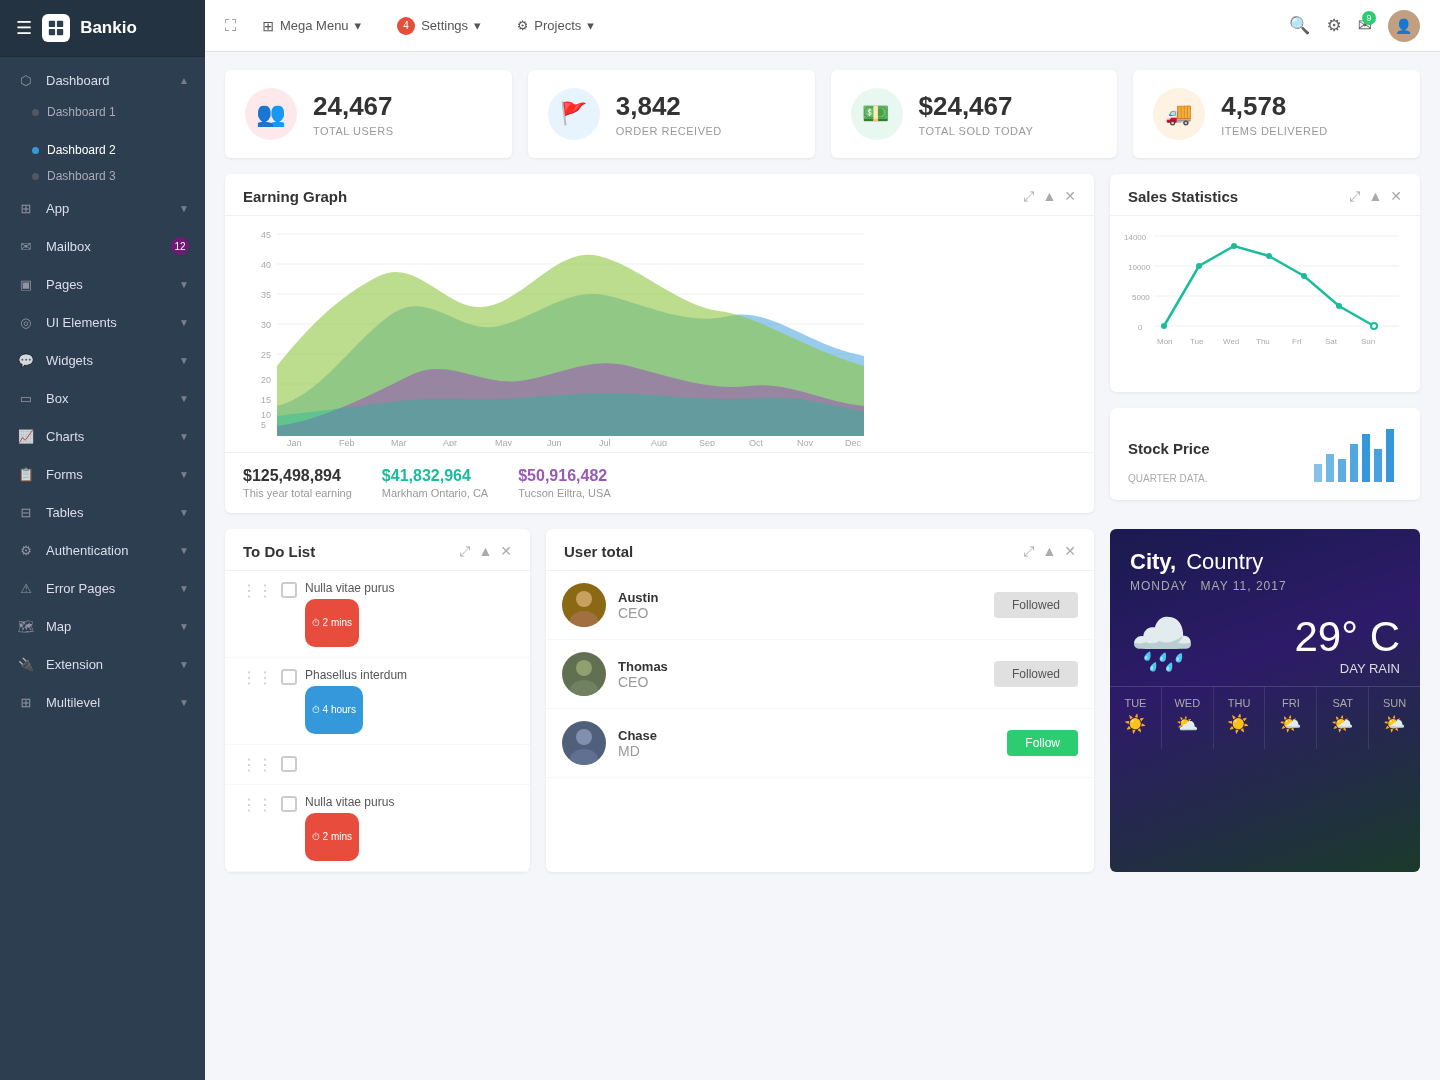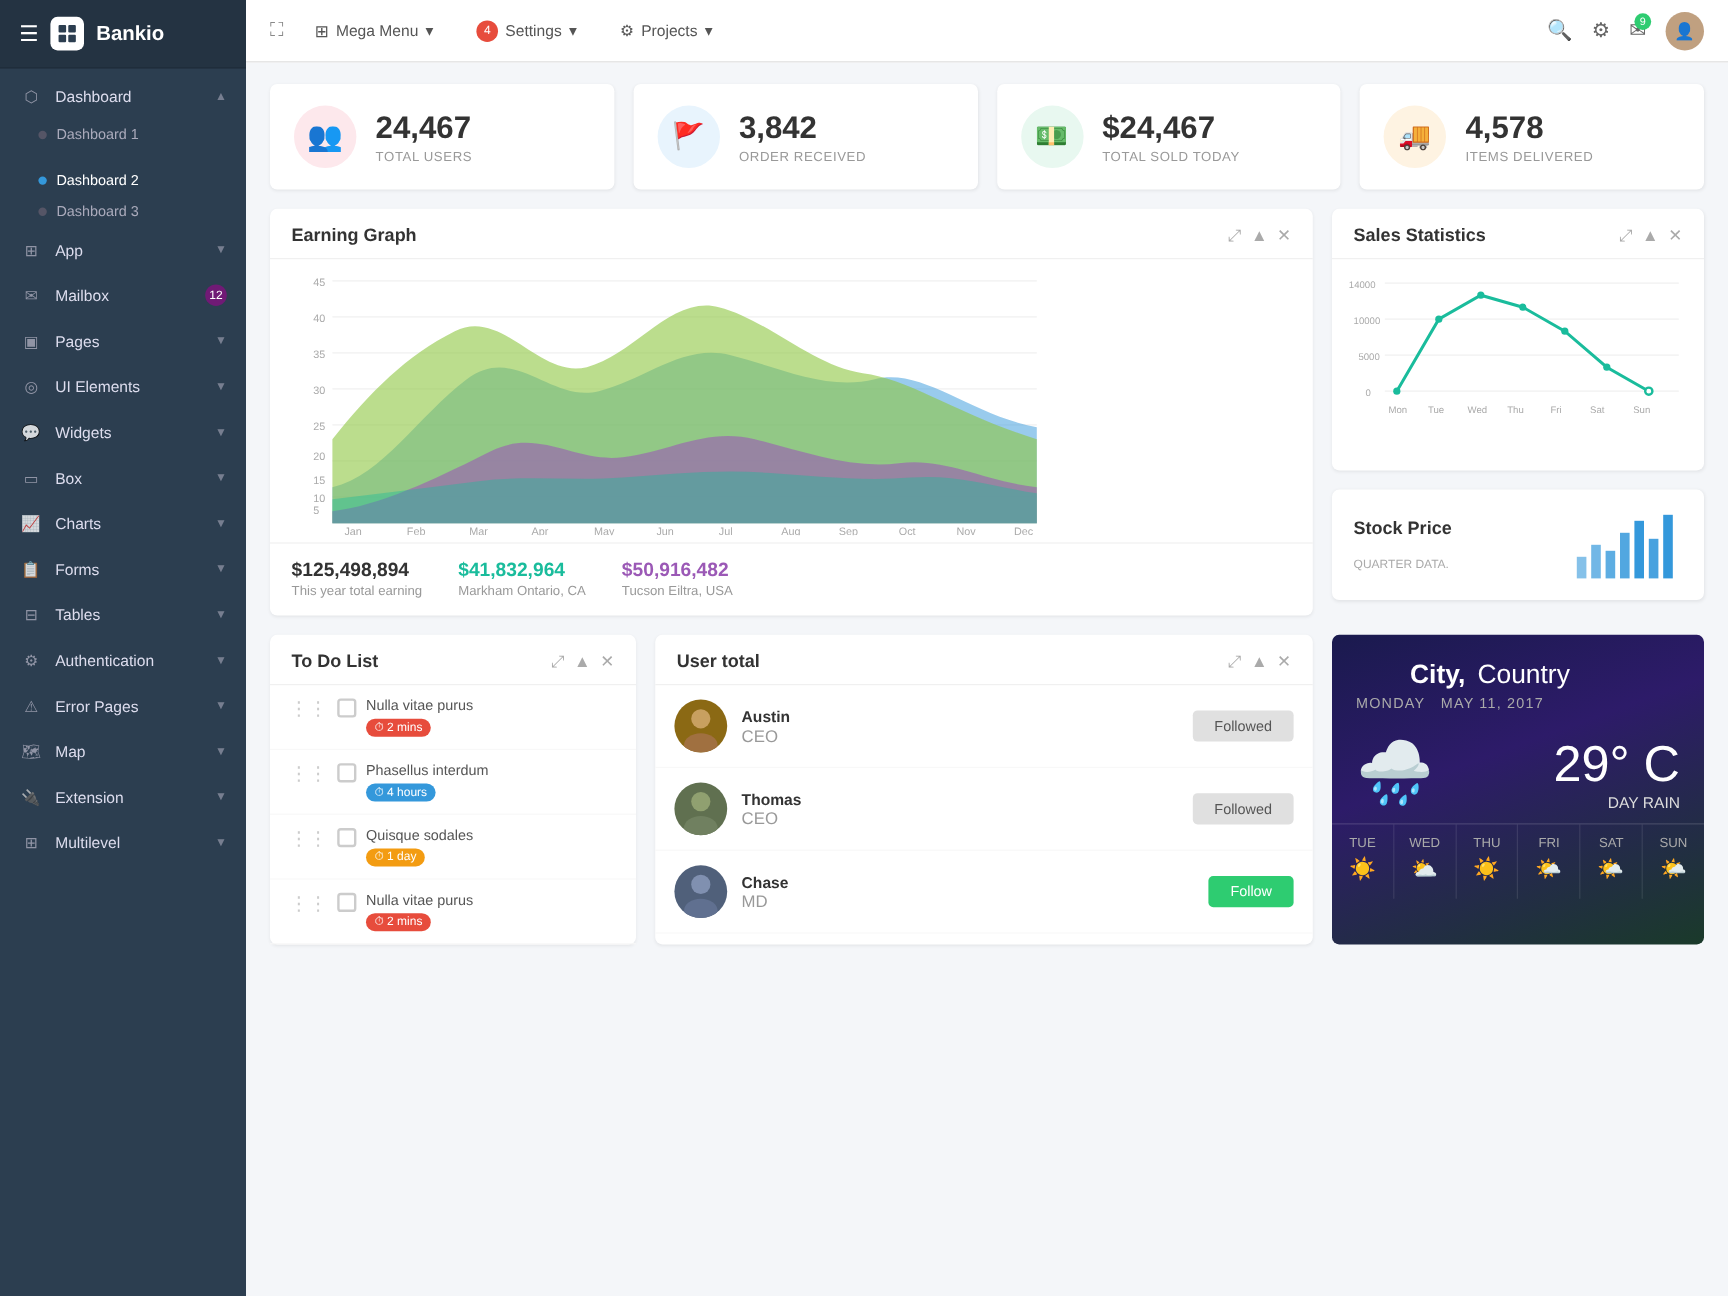--- a/index.html
+++ b/index.html
@@ -82,39 +82,39 @@
     .bottom-row { display: flex; gap: 16px; }
     .todo-panel { width: 305px; flex-shrink: 0; }
     .userlist-panel { flex: 1; }
     .weather-panel { width: 310px; flex-shrink: 0; background: linear-gradient(160deg, #1a1a4e 0%, #2d1b69 40%, #1a3a2a 100%); border-radius: 6px; color: #fff; overflow: hidden; }
 
     
     .todo-item { display: flex; align-items: flex-start; gap: 8px; padding: 10px 16px; border-bottom: 1px solid #f8f8f8; }
     .todo-drag { color: #ccc; font-size: 16px; cursor: grab; }
     .todo-check { width: 16px; height: 16px; border: 2px solid #ccc; border-radius: 3px; flex-shrink: 0; margin-top: 1px; cursor: pointer; }
     .todo-text { flex: 1; font-size: 12px; color: #555; }
-    .todo-badge { display: inline-block; padding: 2px 7px; border-radius: 10px; font-size: 10px; color: #fff; margin-top: 4px; }
+    .todo-badge { display: inline-block; padding: 18px 7px; border-radius: 10px; font-size: 10px; color: #fff; margin-top: 4px; }
     .todo-badge.red { background: #e74c3c; }
     .todo-badge.blue { background: #3498db; }
     .todo-badge.orange { background: #f39c12; }
 
     
     .user-item { display: flex; align-items: center; gap: 12px; padding: 12px 16px; border-bottom: 1px solid #f8f8f8; }
     .user-avatar { width: 44px; height: 44px; border-radius: 50%; background: #c0a080; overflow: hidden; display: flex; align-items: center; justify-content: center; font-size: 18px; flex-shrink: 0; }
     .user-info { flex: 1; }
     .user-name { font-size: 13px; font-weight: 600; color: #333; }
     .user-role { font-size: 14px; color: #999; }
     .follow-btn { padding: 6px 18px; border-radius: 4px; font-size: 12px; cursor: pointer; border: none; }
     .follow-btn.followed { background: #e0e0e0; color: #555; }
     .follow-btn.follow { background: #2ecc71; color: #fff; }
 
     
     .weather-top { padding: 20px 20px 10px; }
     .weather-city { font-size: 22px; font-weight: 300; }
-    .weather-city strong { font-weight: 700; margin-left: 45px; }
+    .weather-city strong { font-weight: 700; }
     .weather-date { font-size: 12px; color: #aaa; margin-top: 4px; text-transform: uppercase; letter-spacing: 1px; }
     .weather-main { display: flex; align-items: center; justify-content: space-between; padding: 10px 20px 10px; }
     .weather-icon-big { font-size: 52px; }
     .weather-temp-block { text-align: right; }
     .weather-temp { font-size: 42px; font-weight: 300; }
     .weather-desc { font-size: 13px; color: #ddd; }
     .weather-forecast { display: flex; border-top: 1px solid rgba(255,255,255,0.15); }
     .forecast-day { flex: 1; text-align: center; padding: 10px 4px; border-right: 1px solid rgba(255,255,255,0.1); }
     .forecast-day:last-child { border-right: none; }
     .forecast-name { font-size: 11px; color: #aaa; text-transform: uppercase; }
@@ -419,21 +419,21 @@
               <text x="66" y="118" fill="#aaa" font-size="8">Tue</text>
               <text x="99" y="118" fill="#aaa" font-size="8">Wed</text>
               <text x="132" y="118" fill="#aaa" font-size="8">Thu</text>
               <text x="168" y="118" fill="#aaa" font-size="8">Fri</text>
               <text x="201" y="118" fill="#aaa" font-size="8">Sat</text>
               <text x="237" y="118" fill="#aaa" font-size="8">Sun</text>
             </svg>
           </div>
         </div>
 
-        <div class="panel stock-panel" style="padding: 16px 18px; display: flex; align-items: center; gap: 16px;">
+        <div class="panel stock-panel" style="padding: 16px 18px; display: flex; align-items: flex-end; gap: 16px;">
           <div>
             <div style="font-size:15px; font-weight:600; color:#333;">Stock Price</div>
             <div style="font-size:10px; color:#aaa; margin-top:16px;">QUARTER DATA.</div>
           </div>
           <div style="margin-left:auto;">
             <svg width="90" height="60" viewBox="0 0 90 60">
               <rect x="2" y="40" width="8" height="18" fill="#3498db" opacity="0.6"></rect>
               <rect x="14" y="30" width="8" height="28" fill="#3498db" opacity="0.7"></rect>
               <rect x="26" y="35" width="8" height="23" fill="#3498db" opacity="0.8"></rect>
               <rect x="38" y="20" width="8" height="38" fill="#3498db" opacity="0.85"></rect>
@@ -472,25 +472,20 @@
             <div class="todo-check"></div>
             <div class="todo-text">
               <span>Phasellus interdum</span>
               <br>
               <span class="todo-badge blue">⏱ 4 hours</span>
             </div>
           </div>
           <div class="todo-item">
             <span class="todo-drag">⋮⋮</span>
             <div class="todo-check"></div>
-            <div class="todo-text">
-              <span>Quisque sodales</span>
-              <br>
-              <span class="todo-badge orange">⏱ 1 day</span>
-            </div>
           </div>
           <div class="todo-item">
             <span class="todo-drag">⋮⋮</span>
             <div class="todo-check"></div>
             <div class="todo-text">
               <span>Nulla vitae purus</span>
               <br>
               <span class="todo-badge red">⏱ 2 mins</span>
             </div>
           </div>

